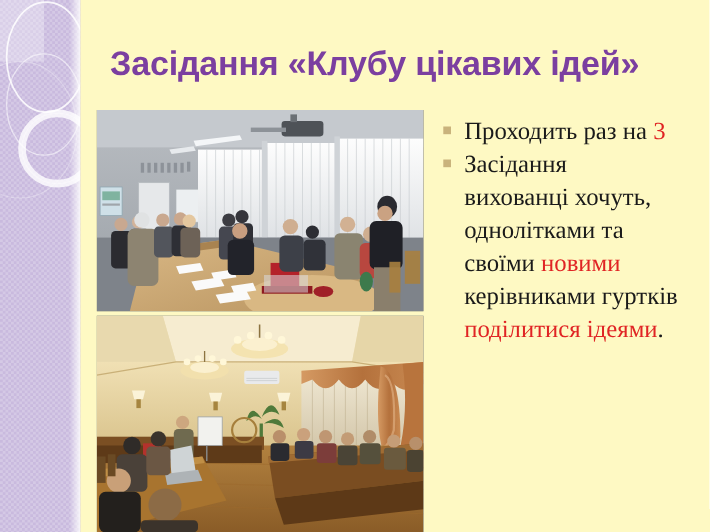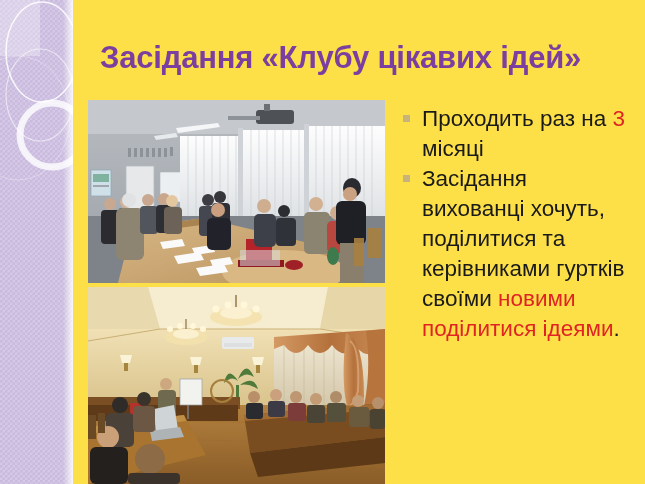--- a/index.html
+++ b/index.html
@@ -4,21 +4,21 @@
 <style>
   html, body {
     margin: 0;
     padding: 0;
     background: #ffffff;
   }
   #slide {
     position: relative;
     width: 645px;
     height: 484px;
-    background: #fde047;
+    background: #fef9c3;
     overflow: hidden;
     font-family: "Liberation Sans", sans-serif;
   }
 
   
   .side-band {
     position: absolute;
     left: 0;
     top: 0;
     width: 73px;
@@ -108,21 +108,21 @@
   .bullet-row + .bullet-row { margin-top: 0px; }
   .bullet-marker {
     position: absolute;
     left: 3px;
     top: 11px;
     width: 7px;
     height: 7px;
     background: #c9b37c;
   }
   .hl-red { color: #e02424; }
-  .nowrapline { display: block; }
+  .nowrapline { display: block; font-family: Liberation Serif, serif; }
 </style>
 </head>
 <body>
 
 <div id="slide">
 
   <div class="side-band">
     <div class="band-tint-rect"></div>
     <svg class="band-svg" viewBox="0 0 73 484" preserveAspectRatio="none">
 
@@ -445,28 +445,27 @@
         <rect x="10" y="126" width="7" height="20"></rect>
       </g>
     </svg>
   </div>
 
   <div class="bullets">
 
     <div class="bullet-row">
       <span class="bullet-marker"></span>
       <span class="nowrapline"><span>Проходить  раз на </span><span class="hl-red">3</span></span>
-      <span class="nowrapline">місяці</span>
     </div>
 
     <div class="bullet-row">
       <span class="bullet-marker"></span>
       <span class="nowrapline">Засідання</span>
       <span class="nowrapline">вихованці  хочуть,</span>
-      <span class="nowrapline">поділитися та</span>
+      <span class="nowrapline">однолітками та</span>
+      <span class="nowrapline"><span>своїми </span><span class="hl-red">новими</span></span>
       <span class="nowrapline">керівниками гуртків</span>
-      <span class="nowrapline"><span>своїми </span><span class="hl-red">новими</span></span>
       <span class="nowrapline"><span class="hl-red">поділитися ідеями</span><span>.</span></span>
     </div>
 
   </div>
 
 </div>
 
 </body></html>

